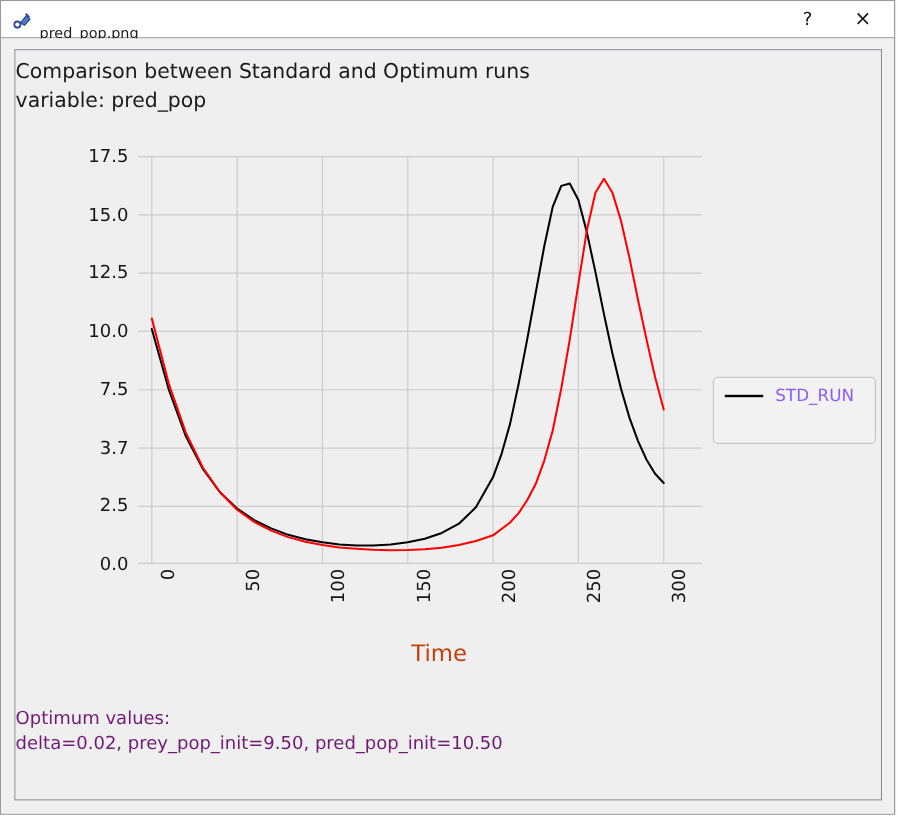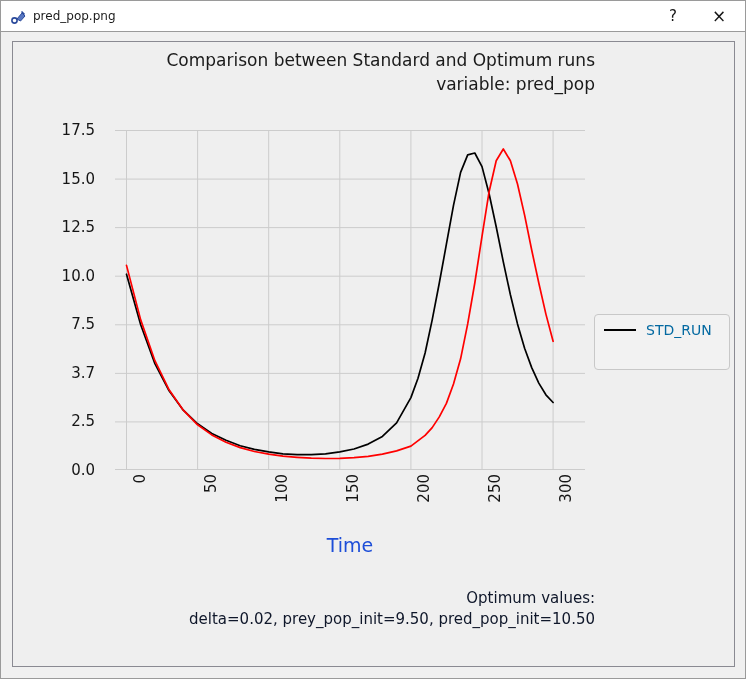--- a/index.html
+++ b/index.html
@@ -31,21 +31,21 @@
     border-bottom: 1px solid #9a9a9a;
     box-sizing: border-box;
   }
   .title-icon {
     position: absolute;
     left: 10px; top: 8px;
     width: 16px; height: 16px;
   }
   .title-text {
     position: absolute;
-    left: 32px; top: 7px;
+    left: 32px; top: 19px;
     font-size: 12px;
     color: #1b1b1b;
     line-height: 16px;
     white-space: nowrap;
     text-align: right;
   }
   .title-btn {
     position: absolute;
     top: 0;
     height: 30px;
@@ -83,38 +83,38 @@
     width: 100%;
     height: 100%;
     background: #efefef;
   }
 
   .fig-title {
     position: absolute;
     left: 0;
     top: 6px;
     width: 582px;
-    text-align: right;
+    text-align: left;
     font-size: 17px;
     color: #1a1a1a;
     line-height: 24px;
   }
 
   .plot-area {
     position: absolute;
     left: 102px;
     top: 88px;
     width: 470px;
     height: 340px;
   }
   .plot-svg { display: block; }
 
   .ytick {
     position: absolute;
-    right: 12px;
+    right: 0;
     font-size: 15px;
     color: #151515;
     text-align: center;
     white-space: nowrap;
     transform: translateY(-50%);
   }
   .ytick-wrap {
     position: absolute;
     left: 22px;
     top: 88px;
@@ -134,26 +134,26 @@
     top: 0;
     font-size: 15px;
     color: #151515;
     white-space: nowrap;
     transform-origin: left top;
     transform: rotate(-90deg) translate(-100%, 0);
   }
 
   .xlabel {
     position: absolute;
-    left: 102px;
+    left: 118px;
     top: 492px;
     width: 470px;
     text-align: center;
     font-size: 19px;
-    color: #1d4ed8;
+    color: #c2410c;
   }
 
   .legend {
     position: absolute;
     left: 581px;
     top: 272px;
     width: 136px;
     height: 56px;
     background: #f2f2f2;
     border: 1px solid #c8c8c8;
@@ -172,32 +172,32 @@
   .legend-row.r1 { top: 27px; }
   .legend-swatch {
     width: 32px;
     height: 2px;
     margin-left: 9px;
     margin-right: 10px;
     flex: none;
   }
   .legend-label {
     font-size: 14px;
-    color: #0369a1;
+    color: #8b5cf6;
     white-space: nowrap;
   }
 
   .annotation {
     position: absolute;
     left: 0px;
     top: 546px;
     width: 582px;
-    text-align: right;
-    font-size: 15px;
-    color: #0f172a;
+    text-align: left;
+    font-size: 15px;
+    color: #701a75;
     line-height: 21px;
   }
 </style>
 </head>
 <body>
 
 <div class="window">
 
   <div class="titlebar">
     <span class="title-icon">

